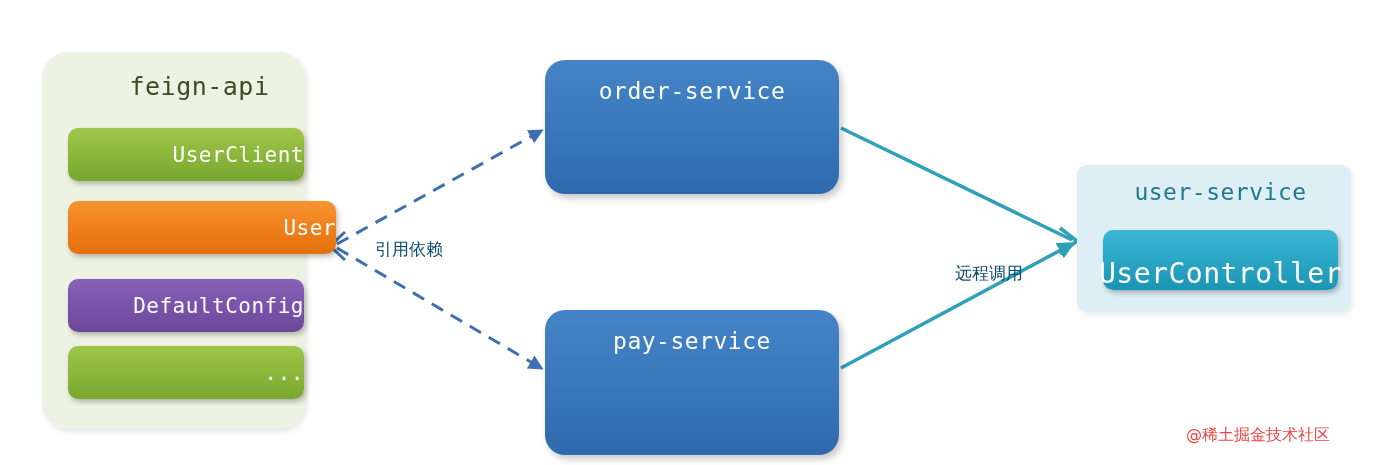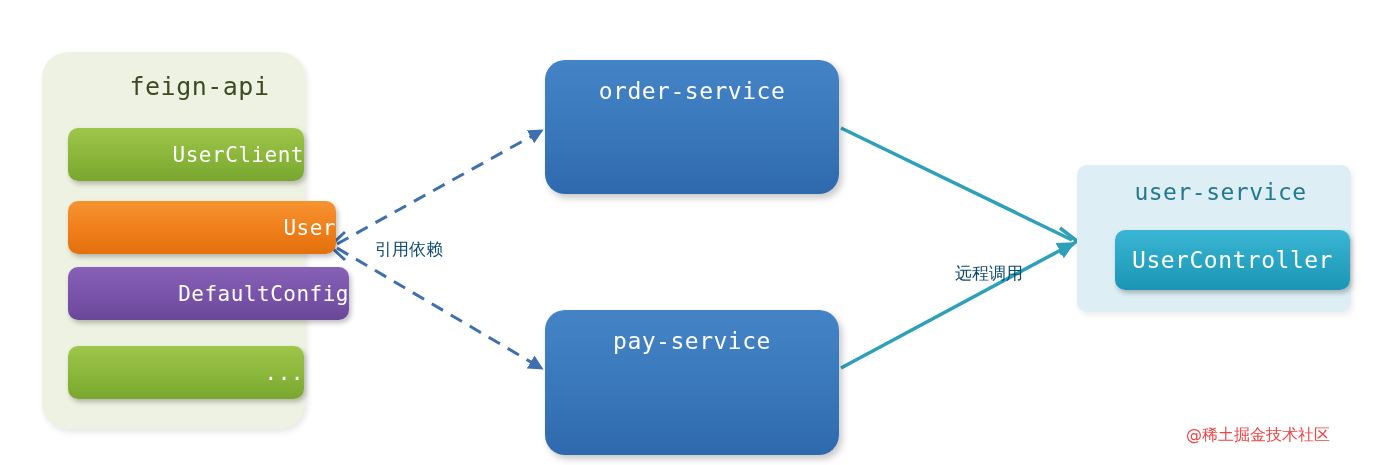--- a/index.html
+++ b/index.html
@@ -106,26 +106,25 @@
     position: absolute;
     left: 26px;
     top: 65px;
     width: 235px;
     height: 60px;
     border-radius: 10px;
     background: linear-gradient(180deg, #3bb6d4 0%, #2ba7c6 45%, #1b95b3 100%);
     box-shadow: 2px 3px 5px rgba(0,0,0,0.25);
     color: #ffffff;
     font-family: "DejaVu Sans Mono", monospace;
-    font-size: 23px;
+    font-size: 28px;
     display: flex;
-    align-items: center;
+    align-items: flex-end;
     justify-content: center;
     letter-spacing: 0.5px;
-    margin-left: 12px;
   }
 
   
   #connectors {
     position: absolute;
     left: 0;
     top: 0;
     width: 1383px;
     height: 465px;
     pointer-events: none;
@@ -186,21 +185,21 @@
 
   <div id="feign-panel">
     <div id="feign-title">feign-api</div>
 
     <div class="feign-item it-green" style="top:76px;">
       <span>UserClient</span>
     </div>
     <div class="feign-item it-orange" style="top:149px;padding-left:32px;">
       <span>User</span>
     </div>
-    <div class="feign-item it-purple" style="top:215px;padding-left:45px;">
+    <div class="feign-item it-purple" style="top:227px;">
       <span>DefaultConfig</span>
     </div>
     <div class="feign-item it-green" style="top:294px;">
       <span>...</span>
     </div>
   </div>
 
   <div id="order-box" class="svc-box">
     <div class="svc-label">order-service</div>
   </div>

